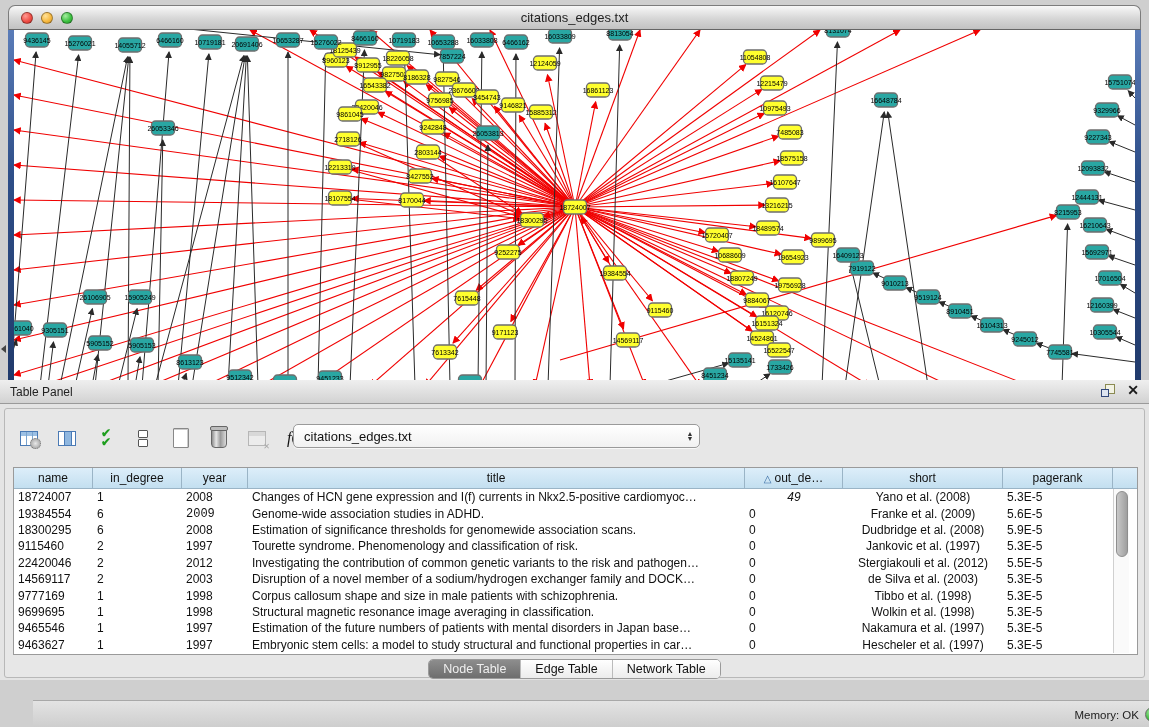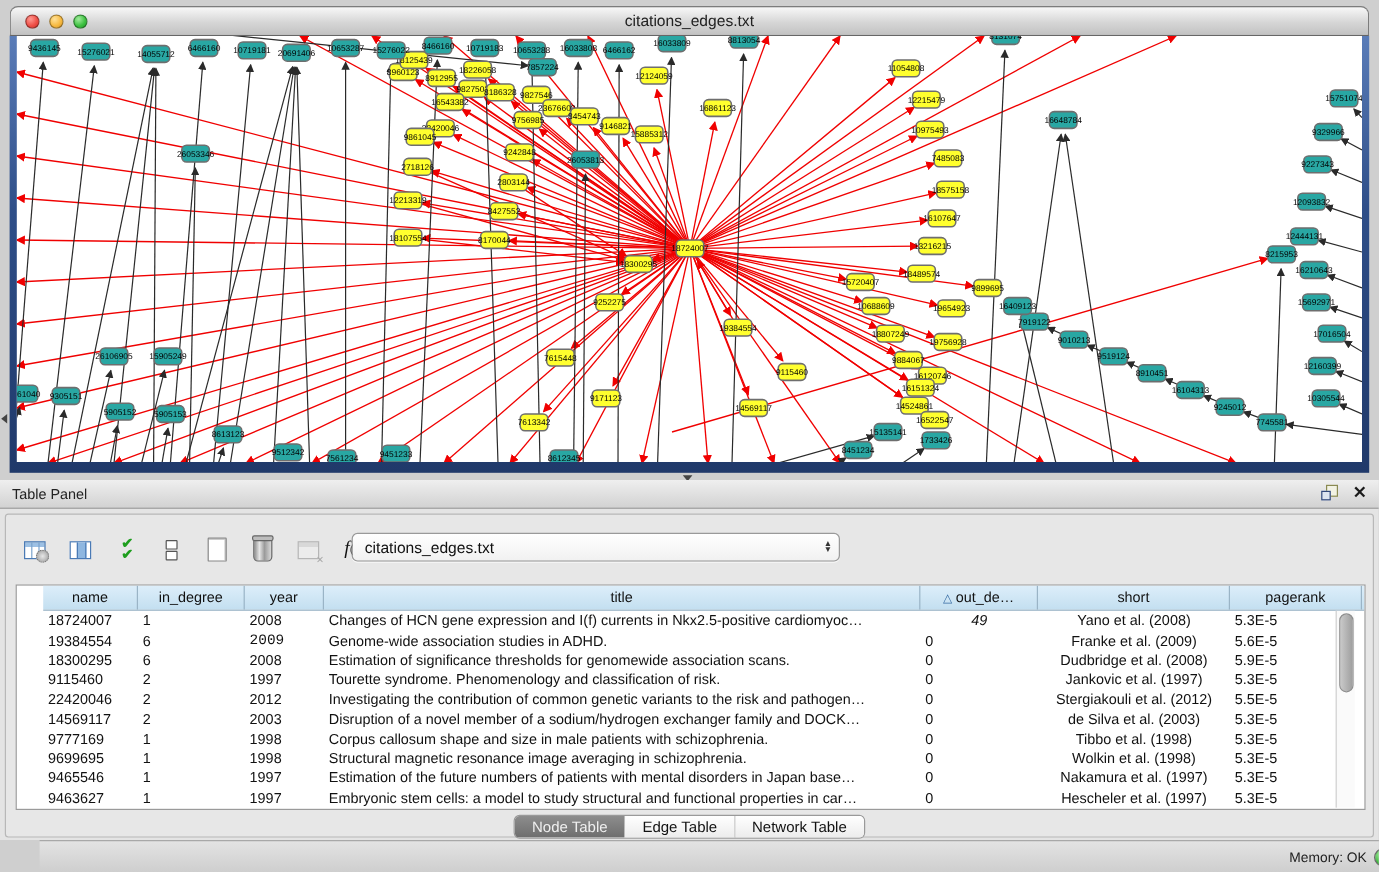--- a/index.html
+++ b/index.html
@@ -18,21 +18,21 @@
   .frame{position:absolute;left:0;top:25px;right:0;bottom:0;background:linear-gradient(180deg,#5a7cb8,#2e4e88 40%,#20396a);
     padding:0 6px 9px 6px;box-sizing:border-box;}
   .canvas{position:relative;width:1121px;height:355px;background:#ffffff;overflow:hidden;}
   .canvas svg{display:block;}
 
   
   .splitter-left{position:absolute;left:1px;top:345px;width:0;height:0;border-top:4px solid transparent;border-bottom:4px solid transparent;border-right:5px solid #444;}
   .splitter-down{position:absolute;left:569px;top:396px;width:0;height:0;border-left:4px solid transparent;border-right:4px solid transparent;border-top:5px solid #444;}
 
   
-  .table-panel{position:absolute;left:0;top:400px;width:1149px;height:300px;background:#e4e4e4;}
+  .table-panel{position:absolute;left:0;top:380px;width:1149px;height:300px;background:#e4e4e4;}
   .panel-header{position:absolute;left:0;top:0;right:0;height:24px;background:linear-gradient(#efefef,#d2d2d2);
     border-bottom:1px solid #9a9a9a;box-sizing:border-box;}
   .panel-title{position:absolute;left:10px;top:5px;font-size:12px;color:#222;}
   .panel-btns{position:absolute;right:10px;top:3px;display:flex;gap:12px;align-items:center;}
   .float-ic{position:relative;width:14px;height:14px;}
   .float-ic .sq1{position:absolute;left:4px;top:1px;width:8px;height:8px;border:1px solid #8a8a52;background:#f2f2e4;}
   .float-ic .sq2{position:absolute;left:0px;top:6px;width:6px;height:6px;border:1px solid #31477a;background:#dde4f0;}
   .close-x{font-size:14px;font-weight:bold;color:#1a1a1a;line-height:14px;}
 
   .panel-body{position:absolute;left:4px;top:28px;right:4px;bottom:2px;background:#e7e7e7;border:1px solid #b8b8b8;border-radius:3px;}
@@ -56,21 +56,21 @@
   .fx{font-size:14px;color:#111;}
   .fx i{font-family:"Liberation Serif",serif;font-size:16px;}
   .fx span{font-size:10px;}
 
   .combo{position:absolute;left:288px;top:15px;width:405px;height:22px;border:1px solid #9a9a9a;border-radius:5px;
     background:linear-gradient(#ffffff,#f1f1f1);display:flex;align-items:center;box-shadow:0 1px 0 rgba(255,255,255,.7);}
   .combo .val{flex:1;padding-left:10px;font-size:13px;color:#111;}
   .combo .arrows{width:18px;display:flex;flex-direction:column;align-items:center;line-height:5px;font-size:7px;color:#333;}
 
   
-  .tbl{position:absolute;left:8px;top:58px;width:1125px;height:188px;background:#fff;border:1px solid #9a9a9a;box-sizing:border-box;overflow:hidden;padding-left:22px;}
+  .tbl{position:absolute;left:8px;top:58px;width:1125px;height:188px;background:#fff;border:1px solid #9a9a9a;box-sizing:border-box;overflow:hidden;}
   .thead{display:flex;height:21px;background:linear-gradient(#ddeefa,#c3dff0);border-bottom:1px solid #9ab4c6;box-sizing:border-box;}
   .th{font-size:12px;color:#111;text-align:center;line-height:20px;border-right:1px solid #9ab4c6;box-sizing:border-box;overflow:hidden;white-space:nowrap;}
   .th .sort{color:#3a6ea5;font-size:10px;margin-right:3px;}
   .trow{display:flex;height:16.4px;align-items:center;}
   .td{font-size:12px;color:#111;box-sizing:border-box;padding:0 4px;overflow:hidden;white-space:nowrap;}
   .vscroll{position:absolute;right:8px;top:21px;bottom:1px;width:15px;background:#fafafa;border-left:1px solid #d0d0d0;}
   .vthumb{position:absolute;left:2px;top:2px;width:10px;height:64px;border-radius:6px;background:linear-gradient(90deg,#c9c9c9,#9f9f9f);border:1px solid #8e8e8e;}
 
   
   .tabbar{position:absolute;left:0;right:0;top:250px;display:flex;justify-content:center;}
@@ -809,21 +809,21 @@
             <div class="td" style="width: 66px; text-align: left;">1998</div>
             <div class="td" style="width: 497px; text-align: left;">Corpus callosum shape and size in male patients with schizophrenia.</div>
             <div class="td" style="width: 98px; text-align: left;">0</div>
             <div class="td" style="width: 160px; text-align: center;">Tibbo et al. (1998)</div>
             <div class="td" style="width: 110px; text-align: left;">5.3E-5</div>
           </div>
           <div class="trow">
             <div class="td" style="width: 79px; text-align: left;">9699695</div>
             <div class="td" style="width: 89px; text-align: left;">1</div>
             <div class="td" style="width: 66px; text-align: left;">1998</div>
-            <div class="td" style="width: 497px; text-align: left;">Structural magnetic resonance image averaging in schizophrenia.</div>
+            <div class="td" style="width: 497px; text-align: left;">Structural magnetic resonance image averaging in classification.</div>
             <div class="td" style="width: 98px; text-align: left;">0</div>
             <div class="td" style="width: 160px; text-align: center;">Wolkin et al. (1998)</div>
             <div class="td" style="width: 110px; text-align: left;">5.3E-5</div>
           </div>
           <div class="trow">
             <div class="td" style="width: 79px; text-align: left;">9465546</div>
             <div class="td" style="width: 89px; text-align: left;">1</div>
             <div class="td" style="width: 66px; text-align: left;">1997</div>
             <div class="td" style="width: 497px; text-align: left;">Estimation of the future numbers of patients with mental disorders in Japan base…</div>
             <div class="td" style="width: 98px; text-align: left;">0</div>

